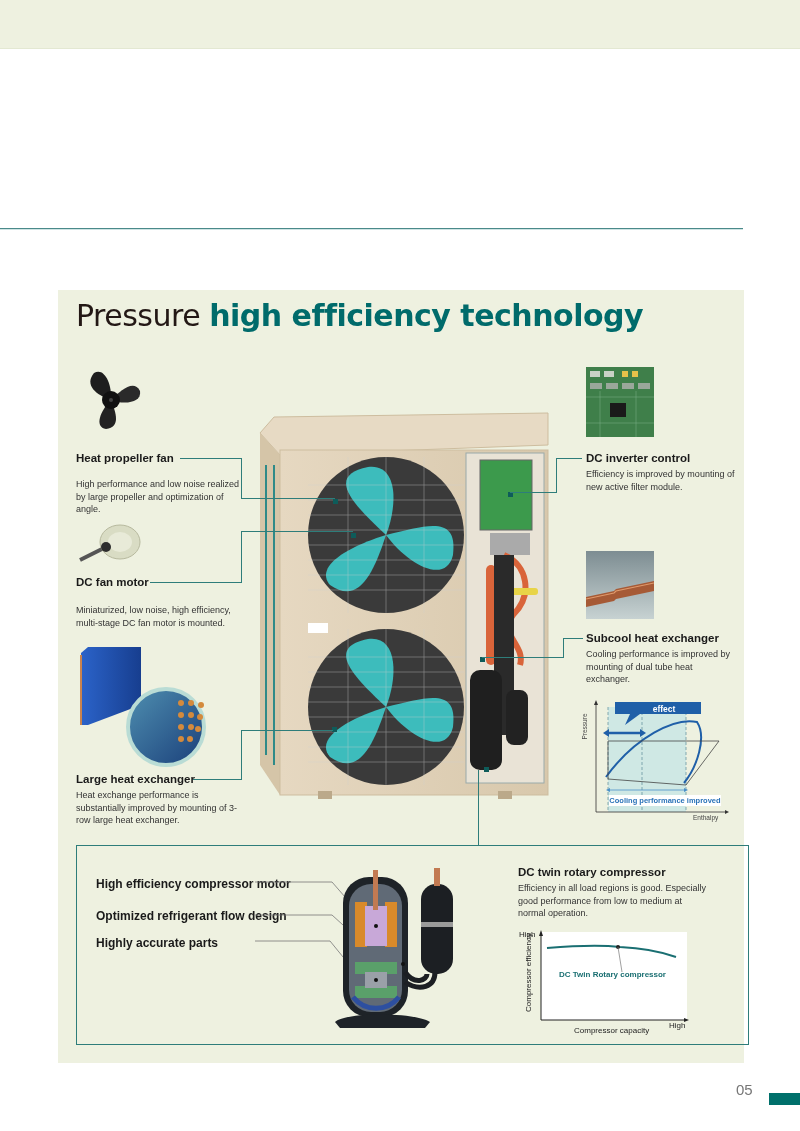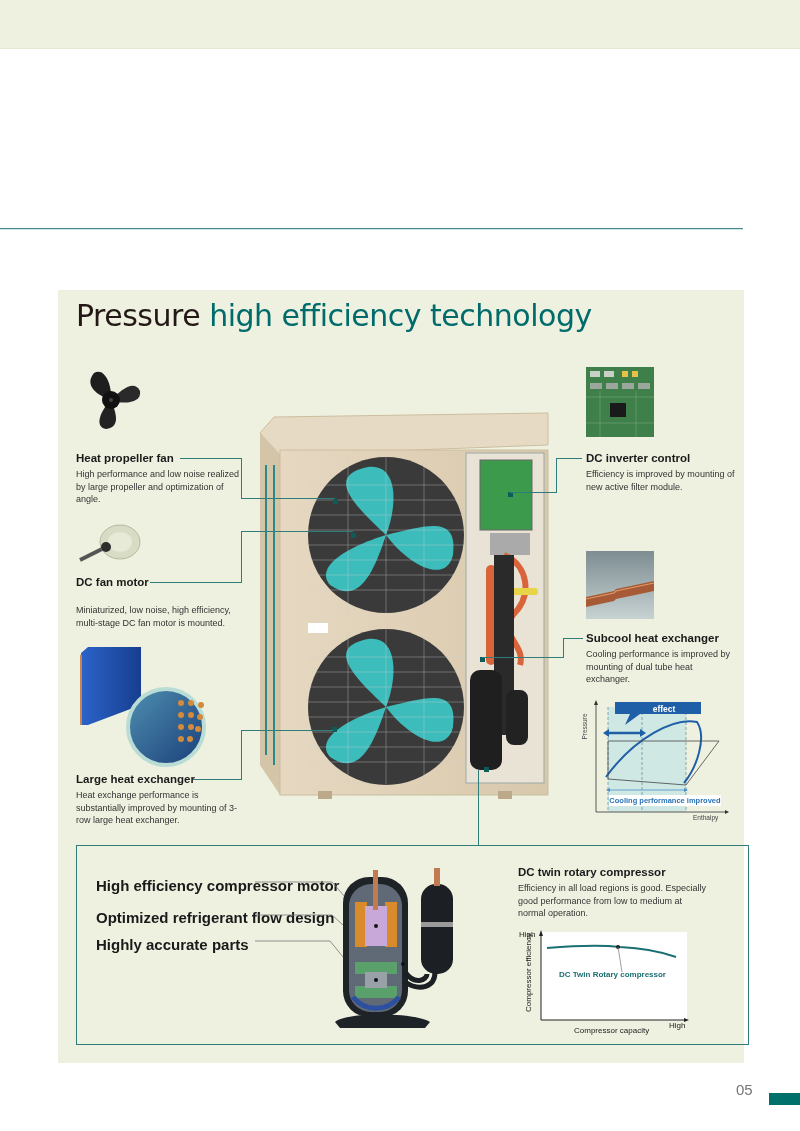--- a/index.html
+++ b/index.html
@@ -1,27 +1,27 @@
 <!DOCTYPE html>
 <html><head>
 <meta charset="utf-8">
 <style>
   html, body { margin: 0; padding: 0; }
   body { width: 800px; height: 1131px; position: relative; background: #ffffff; overflow: hidden; font-family: "Liberation Sans", sans-serif; }
   .topband { position: absolute; left: 0; top: 0; width: 800px; height: 48px; background: #eef1e0; border-bottom: 1px solid #e3e8d2; }
   .rule { position: absolute; left: 0; top: 228px; width: 743px; height: 1px; background: #4a8a8a; box-shadow: 0 1px 0 #cfe4e4; }
   .panel { position: absolute; left: 58px; top: 290px; width: 686px; height: 773px; background: #eef1e0; }
   .title { position: absolute; left: 76px; top: 298px; font-size: 30px; letter-spacing: -0.5px; color: #231815; white-space: nowrap; font-family: "DejaVu Sans", sans-serif; }
-  .title .accent { color: #006b6b; font-weight: normal; }
+  .title .accent { color: #006b6b; font-weight: bold; }
   .feat-h { position: absolute; font-size: 11.5px; font-weight: bold; color: #1a1a1a; white-space: nowrap; }
   .feat-p { position: absolute; font-size: 9px; line-height: 12.5px; color: #333; width: 165px; }
   .line { position: absolute; background: #2e7d7a; }
   .photo { position: absolute; }
   .compbox { position: absolute; left: 76px; top: 845px; width: 673px; height: 200px; border: 1px solid #2e7d7a; box-sizing: border-box; background: transparent; }
-  .comp-label { position: absolute; font-size: 15px; font-weight: bold; color: #1a1a1a; white-space: nowrap; }
+  .comp-label { position: absolute; font-size: 12px; font-weight: bold; color: #1a1a1a; white-space: nowrap; }
   .page-no { position: absolute; left: 736px; top: 1081px; font-size: 15px; color: #777; }
   .page-bar { position: absolute; left: 769px; top: 1093px; width: 31px; height: 12px; background: #00706b; }
 </style>
 </head>
 <body>
 
 <div class="topband"></div>
 <div class="rule"></div>
 
 <div class="panel"></div>
@@ -69,21 +69,21 @@
       <circle cx="124" cy="72" r="3"></circle>
     <circle cx="105" cy="82" r="3"></circle>
       <circle cx="115" cy="82" r="3"></circle>
       <circle cx="122" cy="84" r="3"></circle>
     <circle cx="105" cy="94" r="3"></circle>
       <circle cx="114" cy="94" r="3"></circle>
   </g>
 </svg>
 
 <div class="feat-h" style="left:76px;top:452px">Heat propeller fan</div>
-<div class="feat-p" style="left:76px;top:468px">High performance and low noise realized by large propeller and optimization of angle.</div>
+<div class="feat-p" style="left:76px;top:478px">High performance and low noise realized by large propeller and optimization of angle.</div>
 
 <div class="feat-h" style="left:76px;top:576px">DC fan motor</div>
 <div class="feat-p" style="left:76px;top:604px">Miniaturized, low noise, high efficiency, multi-stage DC fan motor is mounted.</div>
 
 <div class="feat-h" style="left:76px;top:773px">Large heat exchanger</div>
 <div class="feat-p" style="left:76px;top:789px">Heat exchange performance is substantially improved by mounting of 3-row large heat exchanger.</div>
 
 <svg class="photo" style="left:258px;top:405px" width="302" height="400" viewBox="0 0 302 400">
   <defs>
     <linearGradient id="casing" x1="0" y1="0" x2="1" y2="0">

